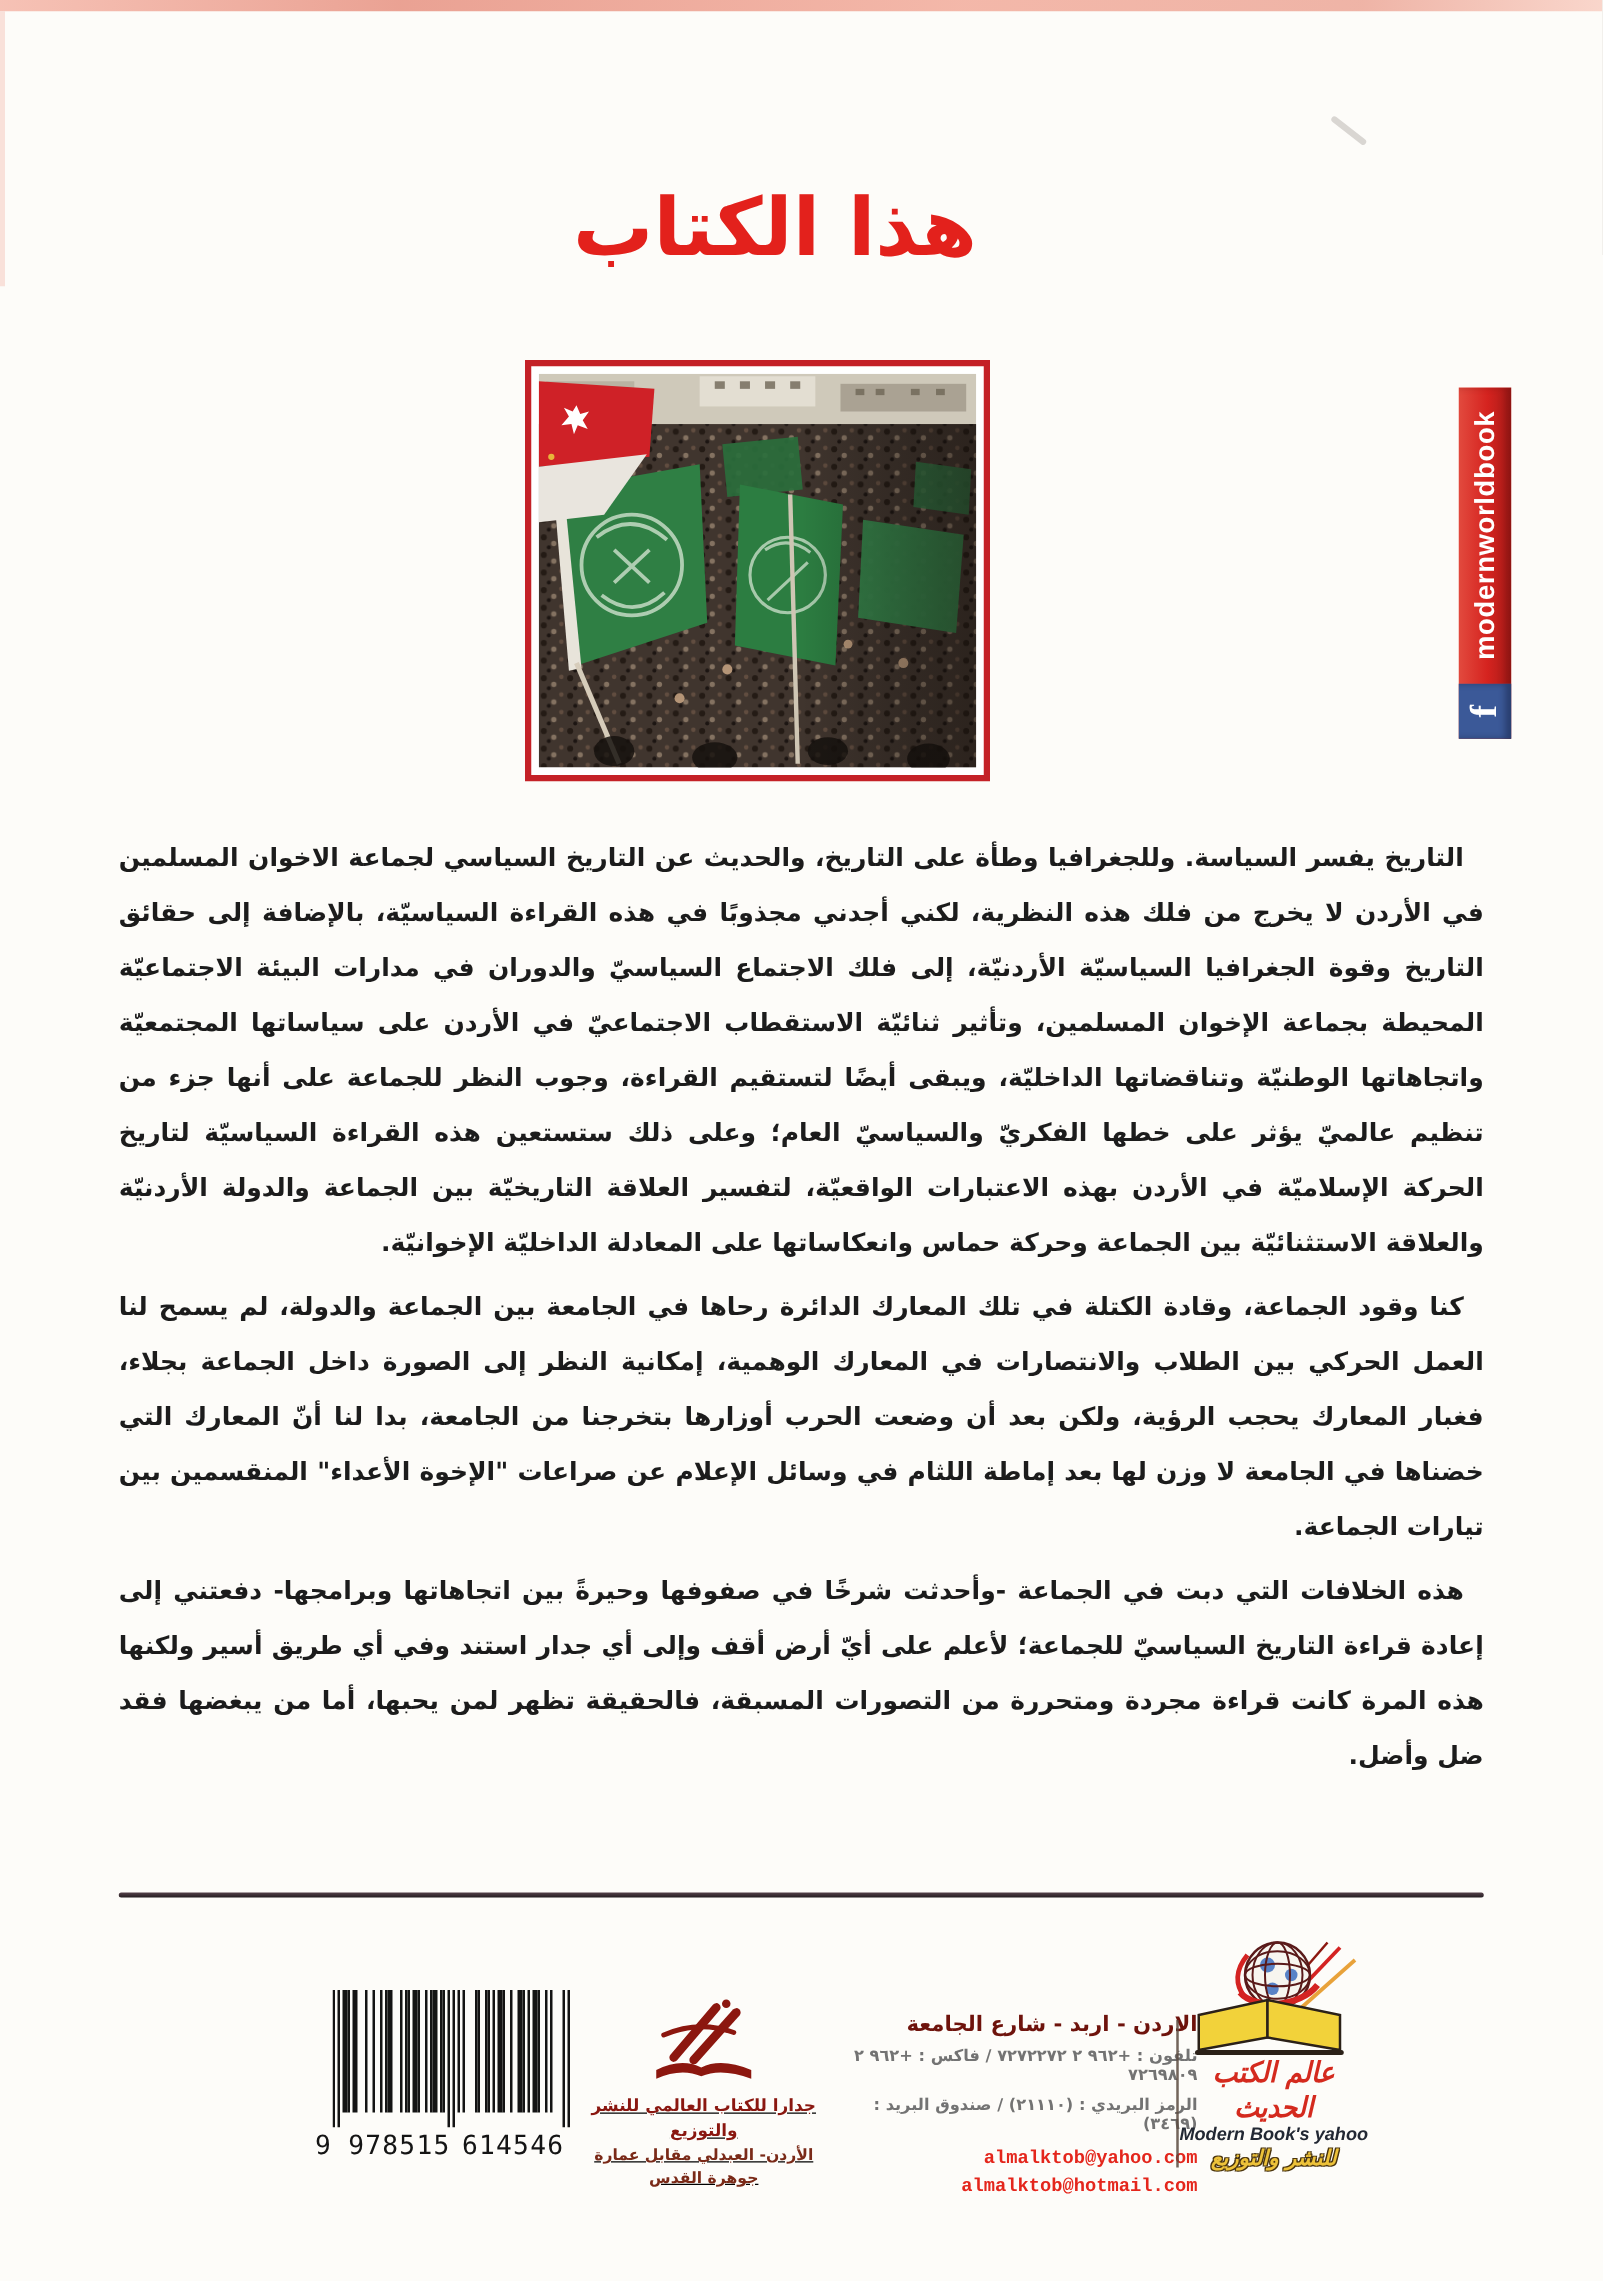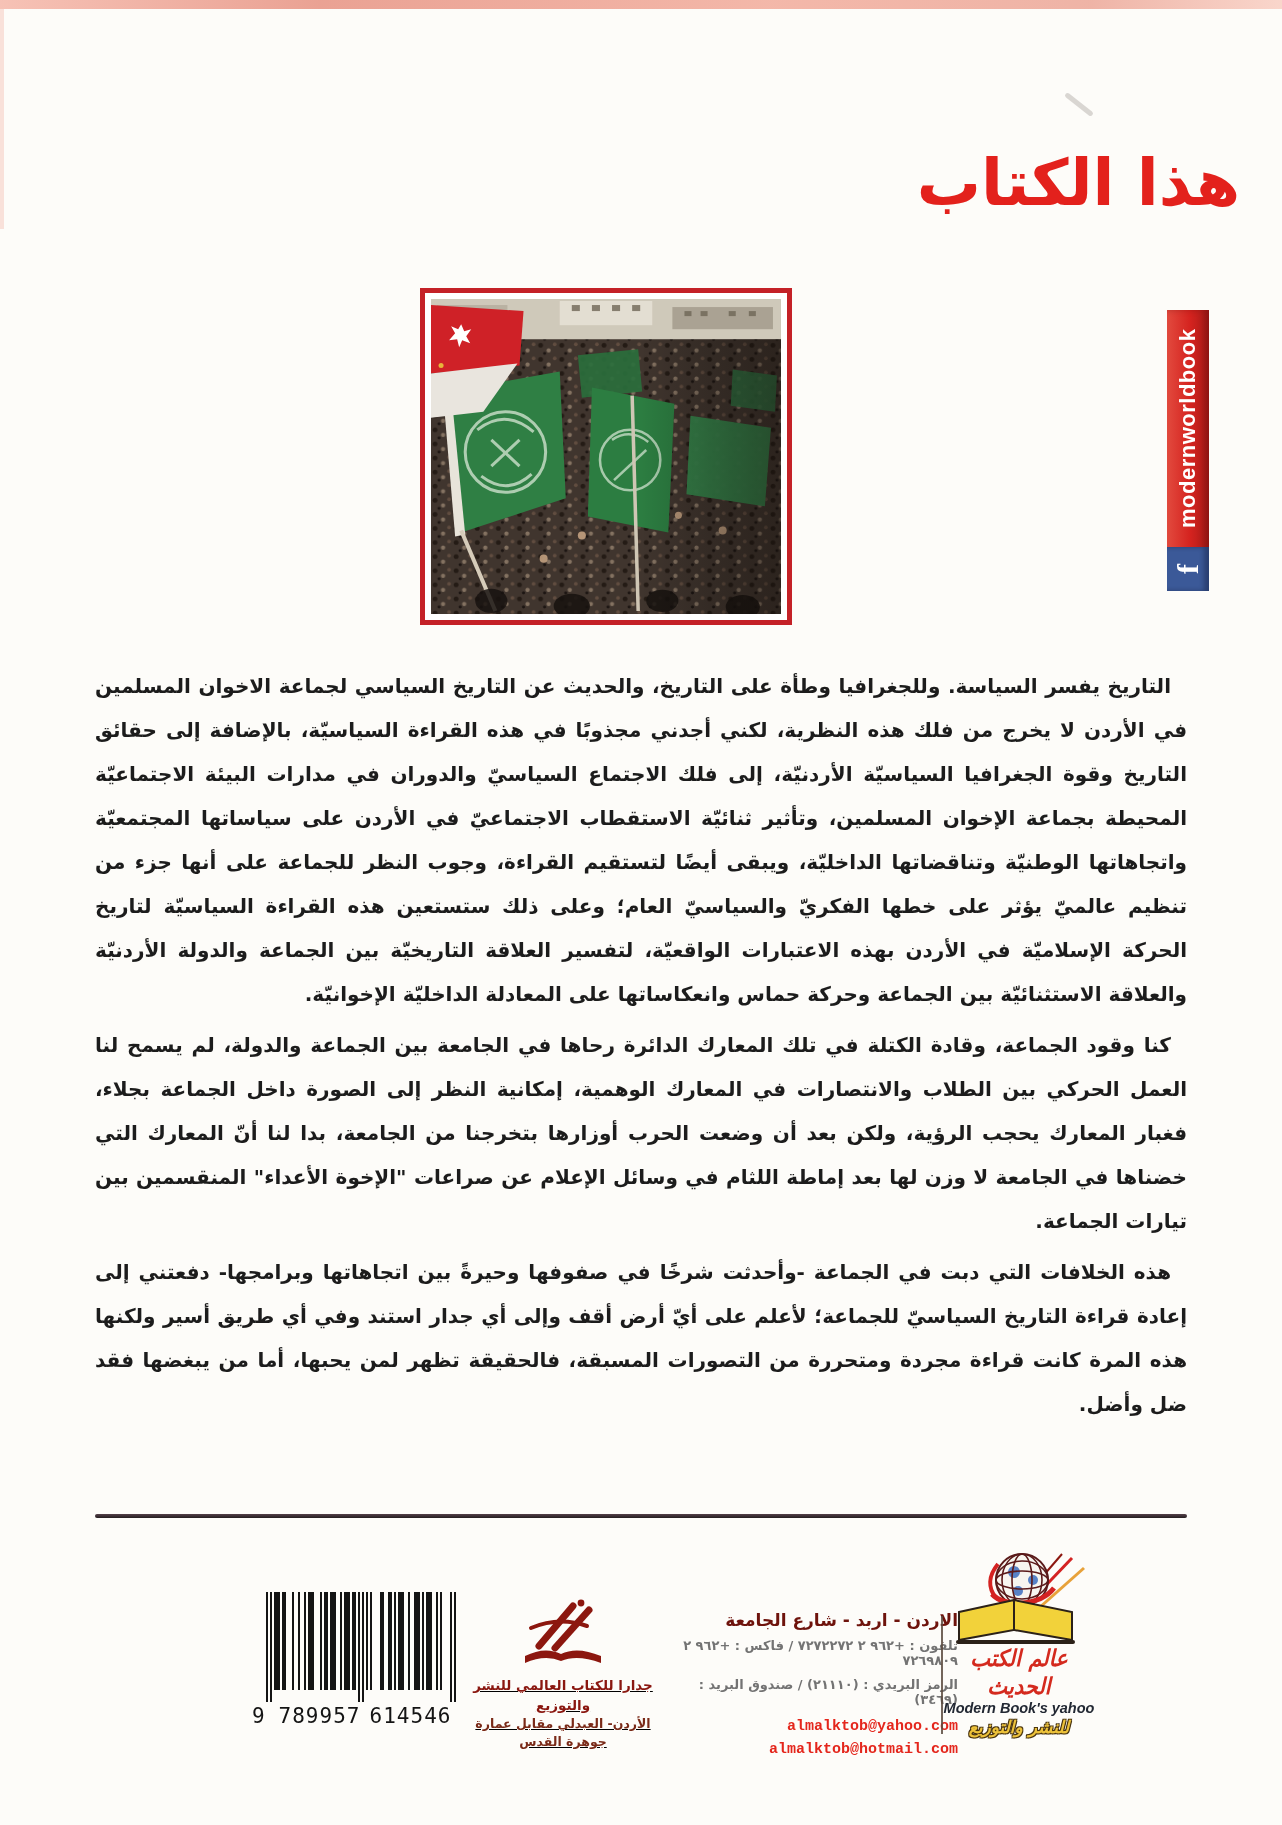--- a/index.html
+++ b/index.html
@@ -10,21 +10,21 @@
   }
   
   .scan-top{position:absolute;left:0;top:0;width:1282px;height:9px;
     background:linear-gradient(90deg,#f6bfb2,#e99d8e 25%,#f3b4a5 60%,#eeb0a2 85%,#f9d4c9);opacity:.95;}
   .scan-left{position:absolute;left:0;top:9px;width:4px;height:220px;background:#f6d6cd;opacity:.7;}
   .fold-mark{position:absolute;left:1062px;top:102px;width:34px;height:5px;background:#d2cfcb;
     transform:rotate(38deg);border-radius:3px;opacity:.85;}
 
   
   .title{
-    position:absolute;left:0;top:146px;width:1240px;text-align:right;
+    position:absolute;left:0;top:146px;width:1240px;text-align:center;
     font-size:64px;font-weight:800;color:#e3211c;direction:rtl;letter-spacing:0;
   }
 
   
   .photo-frame{
     position:absolute;left:420px;top:288px;width:372px;height:337px;
     box-sizing:border-box;border:5px solid #c42127;background:#fff;padding:6px;
   }
   .photo-frame svg{display:block;width:100%;height:100%;}
 
@@ -237,21 +237,21 @@
         <rect x="160" y="0" width="2" height="98" fill="#141414"></rect>
         <rect x="162" y="0" width="2" height="98" fill="#141414"></rect>
         <rect x="164" y="0" width="2" height="98" fill="#141414"></rect>
         <rect x="170" y="0" width="2" height="98" fill="#141414"></rect>
         <rect x="174" y="0" width="2" height="98" fill="#141414"></rect>
         <rect x="184" y="0" width="2" height="110" fill="#141414"></rect>
         <rect x="188" y="0" width="2" height="110" fill="#141414"></rect>
       </svg>
     <div class="barcode-number">
       <span class="bn-left">9</span>
-      <span class="bn-g">789957</span>
+      <span class="bn-g">978515</span>
       <span class="bn-g">614546</span>
     </div>
   </div>
 
   <div class="jadara">
     <svg width="96" height="76" viewBox="0 0 96 76">
       <g stroke="#8c170f" fill="none" stroke-linecap="round">
         <path d="M24,50 L58,10" stroke-width="7"></path>
         <path d="M40,52 L74,14" stroke-width="7"></path>
         <path d="M16,32 Q44,20 72,30" stroke-width="4"></path>

